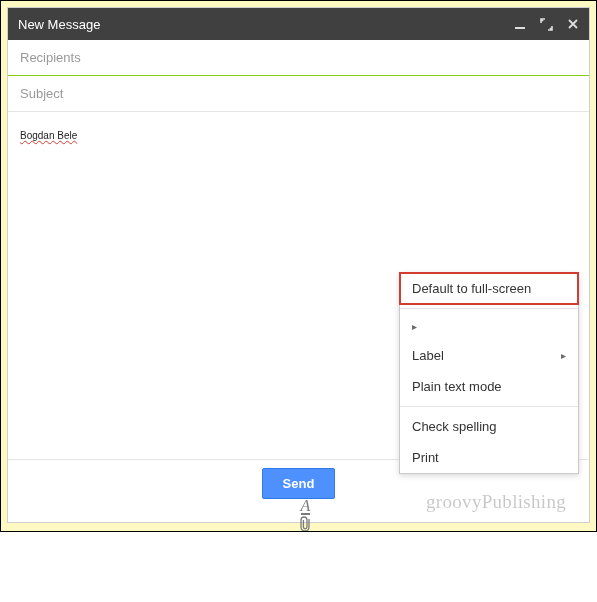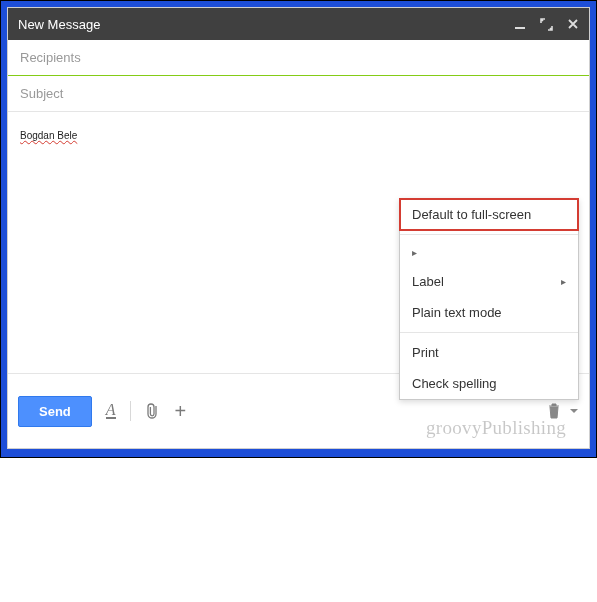--- a/index.html
+++ b/index.html
@@ -3,25 +3,25 @@
 <meta charset="utf-8">
 <style>
   html, body {
     margin: 0;
     padding: 0;
     font-family: Arial, Helvetica, sans-serif;
     background: #fff;
   }
   .frame {
     width: 597px;
-    height: 458px;
+    height: 532px;
     box-sizing: border-box;
     border: 1px solid #000;
     position: relative;
-    background: #1d4ed8;
+    background: #fef9c3;
     overflow: hidden;
   }
   .window {
     position: absolute;
     left: 6px;
     right: 6px;
     top: 6px;
     bottom: 8px;
     border: 1px solid #cfcfcf;
     background: #fff;
@@ -110,24 +110,25 @@
     outline: 2px solid #d43c32;
     outline-offset: -1px;
   }
 
   
   .footer {
     height: 46px;
     border-top: 1px solid #e5e5e5;
     display: flex;
     align-items: center;
-    padding: 14px 10px;
+    padding: 8px 10px;
     flex-shrink: 0;
     position: relative;
     z-index: 5;
+    flex-direction: column;
   }
   .send-btn {
     background: #4d90fe;
     color: #fff;
     border: 1px solid #3079ed;
     font-size: 13px;
     font-weight: bold;
     padding: 7px 20px;
     border-radius: 2px;
     cursor: pointer;
@@ -222,24 +223,24 @@
       </div>
       <div class="item">
         <span>Label</span>
         <span class="arrow">▸</span>
       </div>
       <div class="item">
         <span>Plain text mode</span>
       </div>
       <div class="sep"></div>
       <div class="item">
+        <span>Check spelling</span>
+      </div>
+      <div class="item">
         <span>Print</span>
-      </div>
-      <div class="item">
-        <span>Check spelling</span>
       </div>
     </div>
 
     <div class="footer">
       <button class="send-btn">Send</button>
       <span class="tool">
         <span class="format-A">A</span>
       </span>
       <span class="divider"></span>
       <span class="tool">

